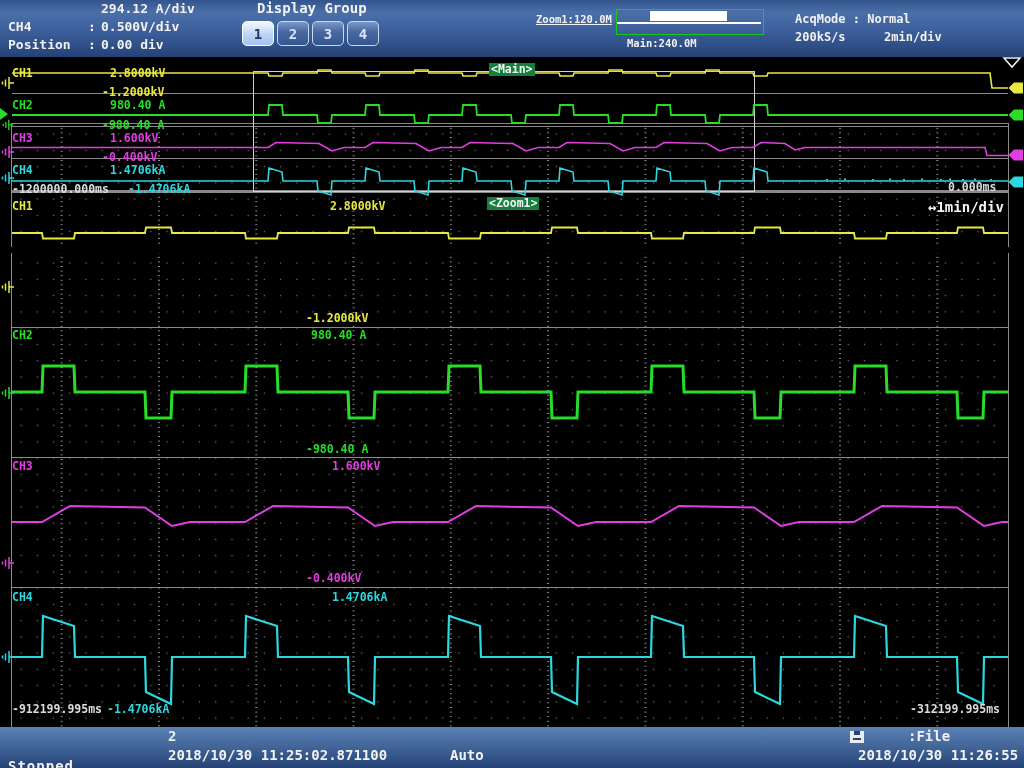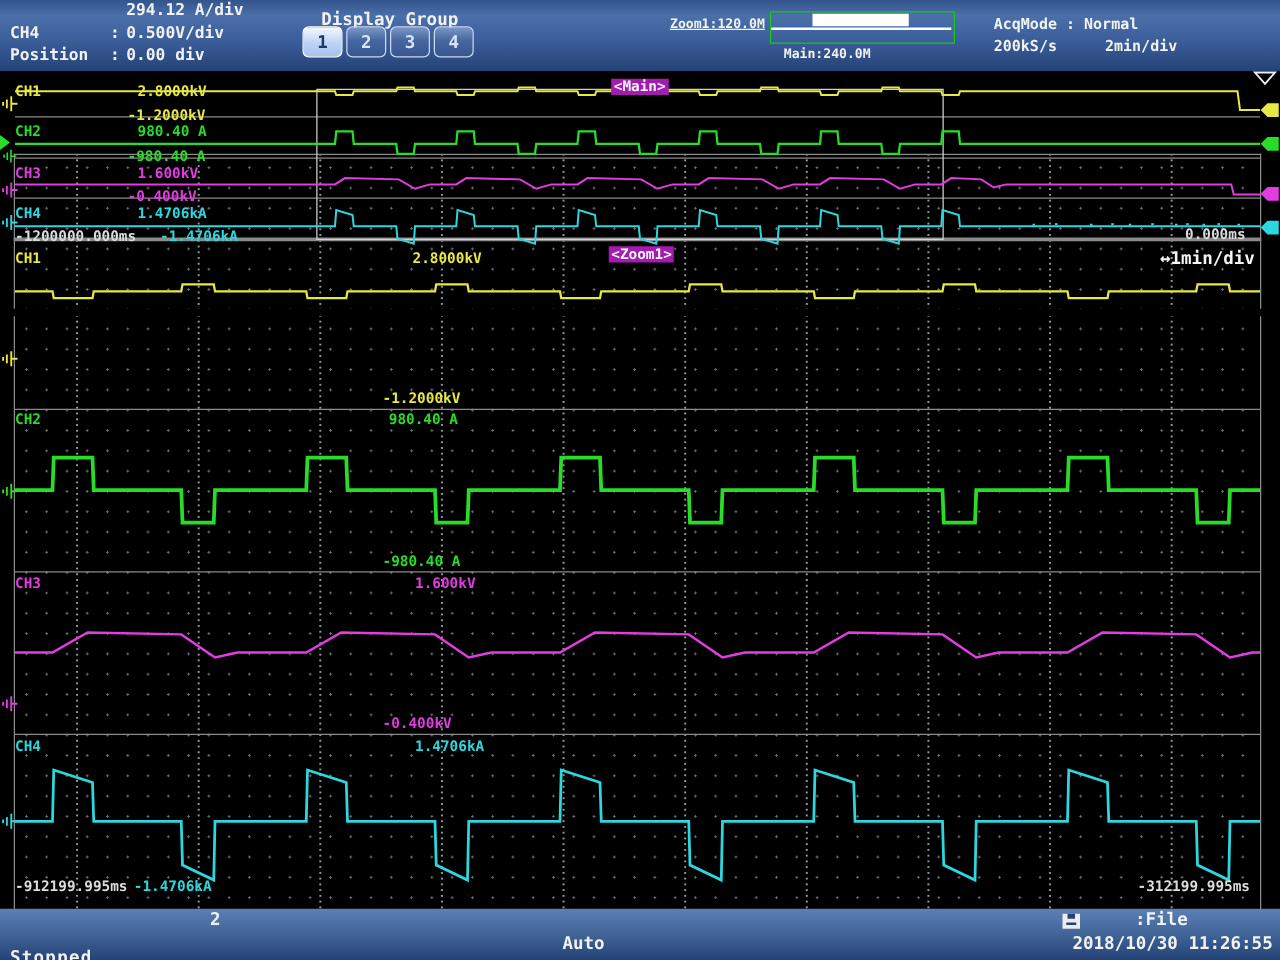--- a/index.html
+++ b/index.html
@@ -12,21 +12,21 @@
   .htxt{position:absolute;color:#f2f2f2;font:700 13px "DejaVu Sans Mono",monospace;white-space:pre;}
   .htxt12{position:absolute;color:#f2f2f2;font:700 12px "DejaVu Sans Mono",monospace;white-space:pre;text-align:right;}
   .htxt10{position:absolute;color:#f2f2f2;font:700 10.5px "DejaVu Sans Mono",monospace;white-space:pre;}
   
   #readout{position:absolute;left:8px;top:1px;}
   .rorow{height:18px;display:flex;}
   .rolabel{width:80px;}
   .rocolon{width:13px;}
   
   #dgroup{position:absolute;left:242px;top:0;}
-  #dglabel{position:absolute;left:15px;top:8px;color:#f2f2f2;font:700 14px "DejaVu Sans Mono",monospace;white-space:pre;text-align:center;}
+  #dglabel{position:absolute;left:15px;top:0;color:#f2f2f2;font:700 14px "DejaVu Sans Mono",monospace;white-space:pre;text-align:center;}
   #dgbtns{position:absolute;left:0;top:21px;display:flex;}
   .dgbtn{width:30px;height:23px;margin-right:3px;border-radius:5px;border:1px solid #c9d9f2;
          background:linear-gradient(180deg,#7b97c6,#46679f 45%,#35568e);color:#d8e4f8;
          font:700 14px "DejaVu Sans Mono",monospace;display:flex;align-items:center;justify-content:center;}
   .dgbtn.active{background:linear-gradient(180deg,#f4f8ff,#bdd3f4 55%,#a6c3ee);color:#1c3866;border-color:#ffffff;}
   
   #zbox{position:absolute;left:616px;top:9px;width:146px;height:24px;border:1px solid #18c818;}
   #zwin{position:absolute;left:33px;top:1px;width:77px;height:10px;background:#ffffff;}
   #zmid{position:absolute;left:0;top:12px;width:144px;height:2px;background:#ffffff;}
   
@@ -37,21 +37,21 @@
        radial-gradient(circle,#6a6c72 0.8px,transparent 1px);
      background-size:97.3px 4.6px,16.22px 16.25px;
      background-position:1px 2px,1px 2px;}
   #mainpanel{left:11px;top:66px;width:998px;height:124px;border:1px solid #8a8a8a;border-bottom:none;box-sizing:border-box;}
   #zoompanel{left:11px;top:196px;width:998px;height:521px;border:1px solid #8a8a8a;border-top:none;box-sizing:border-box;}
   .sep{position:absolute;left:12px;width:996px;height:1px;background:#8a8a8a;z-index:3;}
   #mainbottom{position:absolute;left:11px;top:190px;width:998px;height:3px;background:#8a8a8a;z-index:3;}
   #zoombox{position:absolute;left:253px;top:71px;width:500px;height:119px;border:1px solid #d0d0d0;z-index:4;background:transparent;}
   .t{position:absolute;font:700 11.5px "DejaVu Sans Mono",monospace;white-space:pre;z-index:6;line-height:13px;}
   .time{color:#dcdcdc;}
-  .title{color:#f4f4f4;background:#a21caf;padding:0 2px;}
+  .title{color:#f4f4f4;background:#15803d;padding:0 2px;}
   .tb{font:700 14px "DejaVu Sans Mono",monospace;color:#f4f4f4;}
   #wavesvg{position:absolute;left:0;top:0;z-index:5;pointer-events:none;}
   .gnd{stroke:currentColor;stroke-width:1.5;fill:none;}
   
   .ftxt{position:absolute;color:#f2f2f2;font:700 14px "DejaVu Sans Mono",monospace;white-space:pre;}
 </style>
 </head>
 <body>
 
 <div id="screen">
@@ -205,20 +205,21 @@
       <path d="M12 233 L42 233 L43 238.5 L74 238.5 L75 233 L145 233 L146 227.5 L171 227.5 L172 233 L245 233 L246 238.5 L277 238.5 L278 233 L348 233 L349 227.5 L374 227.5 L375 233 L448 233 L449 238.5 L480 238.5 L481 233 L551 233 L552 227.5 L577 227.5 L578 233 L651 233 L652 238.5 L683 238.5 L684 233 L754 233 L755 227.5 L780 227.5 L781 233 L854 233 L855 238.5 L886 238.5 L887 233 L957 233 L958 227.5 L983 227.5 L984 233 L1008 233" fill="none" stroke="#e8e842" stroke-width="1.8"></path>
       <path d="M12 392 L42 392 L43 366 L74 366 L75 392 L145 392 L146 418 L171 418 L172 392 L245 392 L246 366 L277 366 L278 392 L348 392 L349 418 L374 418 L375 392 L448 392 L449 366 L480 366 L481 392 L551 392 L552 418 L577 418 L578 392 L651 392 L652 366 L683 366 L684 392 L754 392 L755 418 L780 418 L781 392 L854 392 L855 366 L886 366 L887 392 L957 392 L958 418 L983 418 L984 392 L1008 392" fill="none" stroke="#28dc28" stroke-width="3"></path>
       <path d="M12 522 L42 522 L70 506 L145 507.5 L172 526 L190 522 L245 522 L273 506 L348 507.5 L375 526 L393 522 L448 522 L476 506 L551 507.5 L578 526 L596 522 L651 522 L679 506 L754 507.5 L781 526 L799 522 L854 522 L882 506 L957 507.5 L984 526 L1002 522 L1008 522" fill="none" stroke="#e23ce2" stroke-width="2"></path>
       <path d="M12 657 L42 657 L43 616 L74 626 L75 657 L145 657 L146 692 L171 704 L172 657 L245 657 L246 616 L277 626 L278 657 L348 657 L349 692 L374 704 L375 657 L448 657 L449 616 L480 626 L481 657 L551 657 L552 692 L577 704 L578 657 L651 657 L652 616 L683 626 L684 657 L754 657 L755 692 L780 704 L781 657 L854 657 L855 616 L886 626 L887 657 L957 657 L958 692 L983 704 L984 657 L1008 657" fill="none" stroke="#2cd8e0" stroke-width="2.2"></path>
     </svg>
 
   
   <div id="botbar" class="bar">
     <div class="ftxt" style="left:8px;top:8px;letter-spacing:1px;margin-top:23px;">Stopped</div>
     <div class="ftxt" style="left:168px;top:1px;">2</div>
+    <div class="ftxt" style="left:168px;top:20px;">2018/10/30 11:25:02.871100</div>
     <div class="ftxt" style="left:450px;top:20px;">Auto</div>
     <svg style="position:absolute;left:849px;top:3px;" width="17" height="14">
       <path d="M1 1 h14 v12 h-14 z" fill="#ececec"></path>
       <rect x="5" y="1" width="6" height="4" fill="#24427a"></rect>
       <rect x="4" y="8" width="8" height="2" fill="#24427a"></rect>
     </svg>
     <div class="ftxt" style="left:908px;top:1px;">:File</div>
     <div class="ftxt" style="left:858px;top:20px;">2018/10/30 11:26:55</div>
   </div>
 

